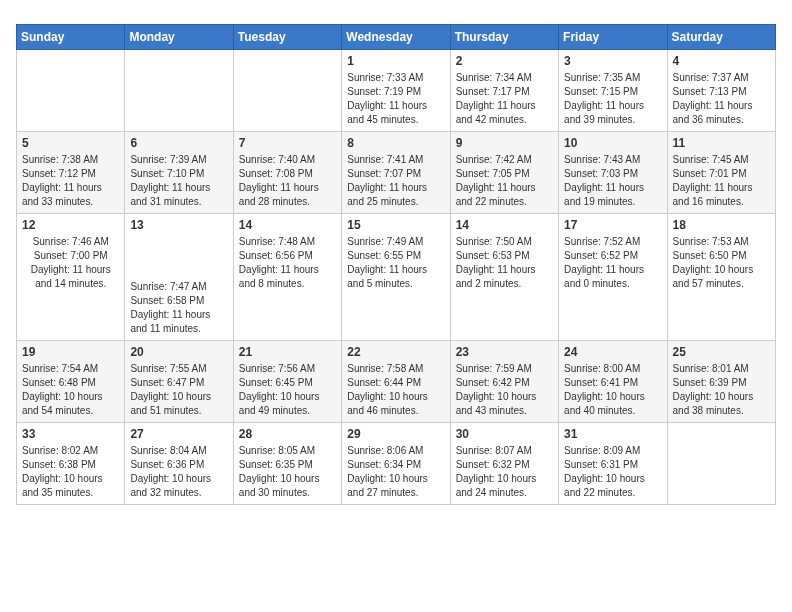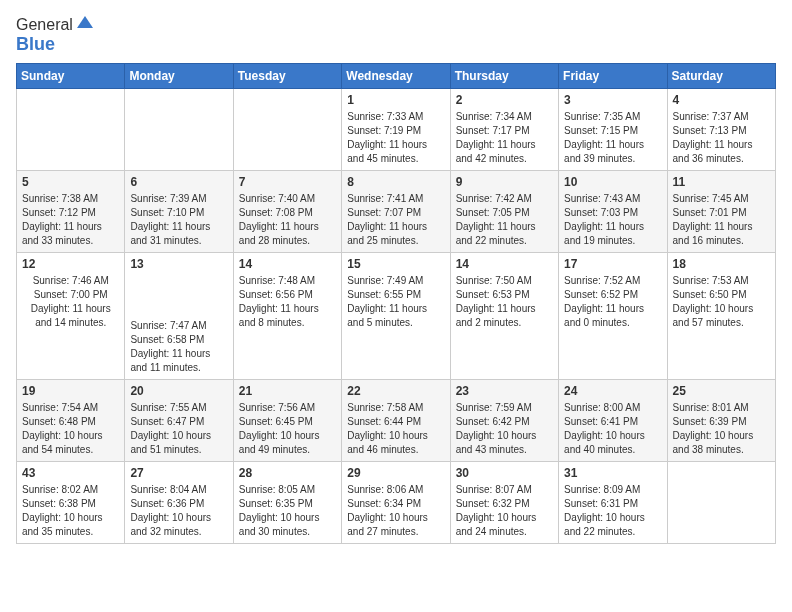--- a/index.html
+++ b/index.html
@@ -76,33 +76,20 @@
       color: #333;
     }
     .empty-cell {
       background: #f9f9f9;
     }
   </style>
 </head>
 <body>
 
 <div class="header">
-  <div class="logo">
-    <div class="logo-row">
-      <div>
-        <div class="logo-row">
-          <span class="logo-general">General</span>
-          <svg width="20" height="20" viewBox="0 0 20 20" style="margin-left:2px;margin-top:-2px;">
-            <polygon points="10,2 18,14 2,14" fill="#3a78c9"></polygon>
-          </svg>
-        </div>
-        <div style="color:#3a78c9;font-size:18px;font-weight:bold;">Blue</div>
-      </div>
-    </div>
-  </div>
   <div class="title-block">
   </div>
 </div>
 
 <table class="calendar">
   <thead>
     <tr>
     <th>Sunday</th>
         <th>Monday</th>
         <th>Tuesday</th>
@@ -294,21 +281,21 @@
         <td>
           <div class="day-num">25</div>
           <div class="day-info" style="white-space: pre-line;">Sunrise: 8:01 AM
 Sunset: 6:39 PM
 Daylight: 10 hours
 and 38 minutes.</div>
         </td>
       </tr>
       <tr>
         <td>
-          <div class="day-num">43</div>
+          <div class="day-num">33</div>
           <div class="day-info" style="white-space: pre-line;">Sunrise: 8:02 AM
 Sunset: 6:38 PM
 Daylight: 10 hours
 and 35 minutes.</div>
         </td>
         <td>
           <div class="day-num">27</div>
           <div class="day-info" style="white-space: pre-line;">Sunrise: 8:04 AM
 Sunset: 6:36 PM
 Daylight: 10 hours

